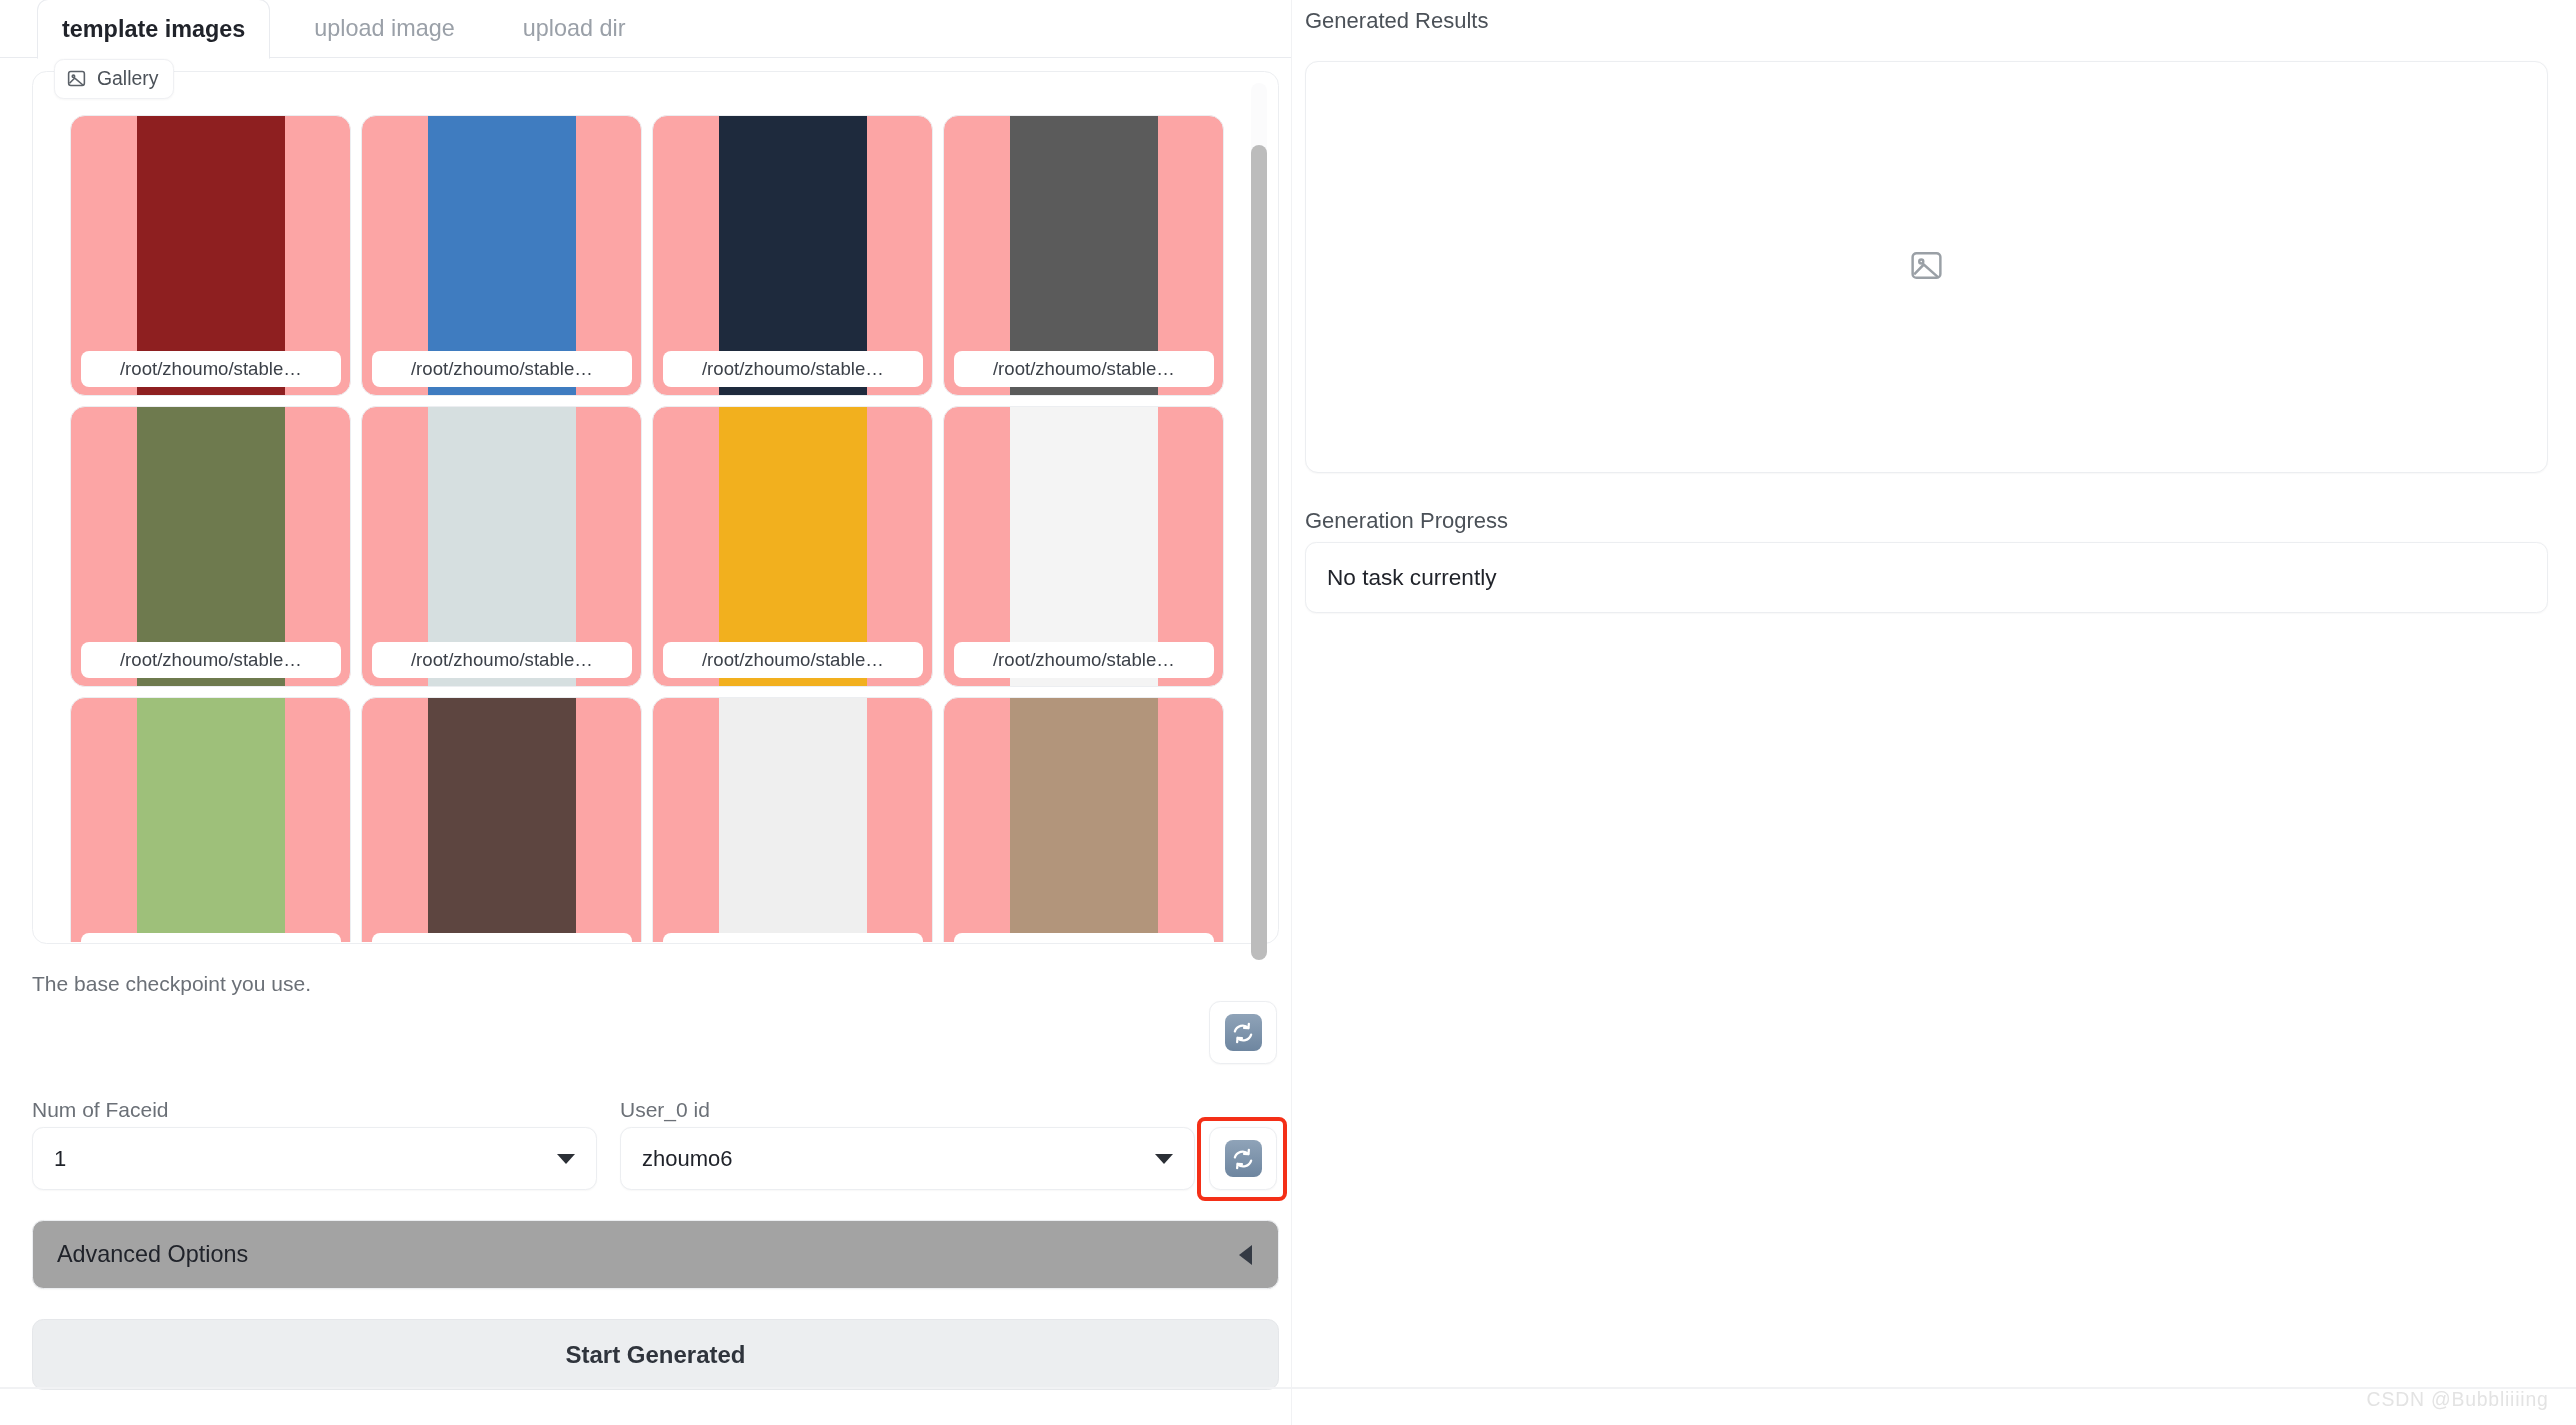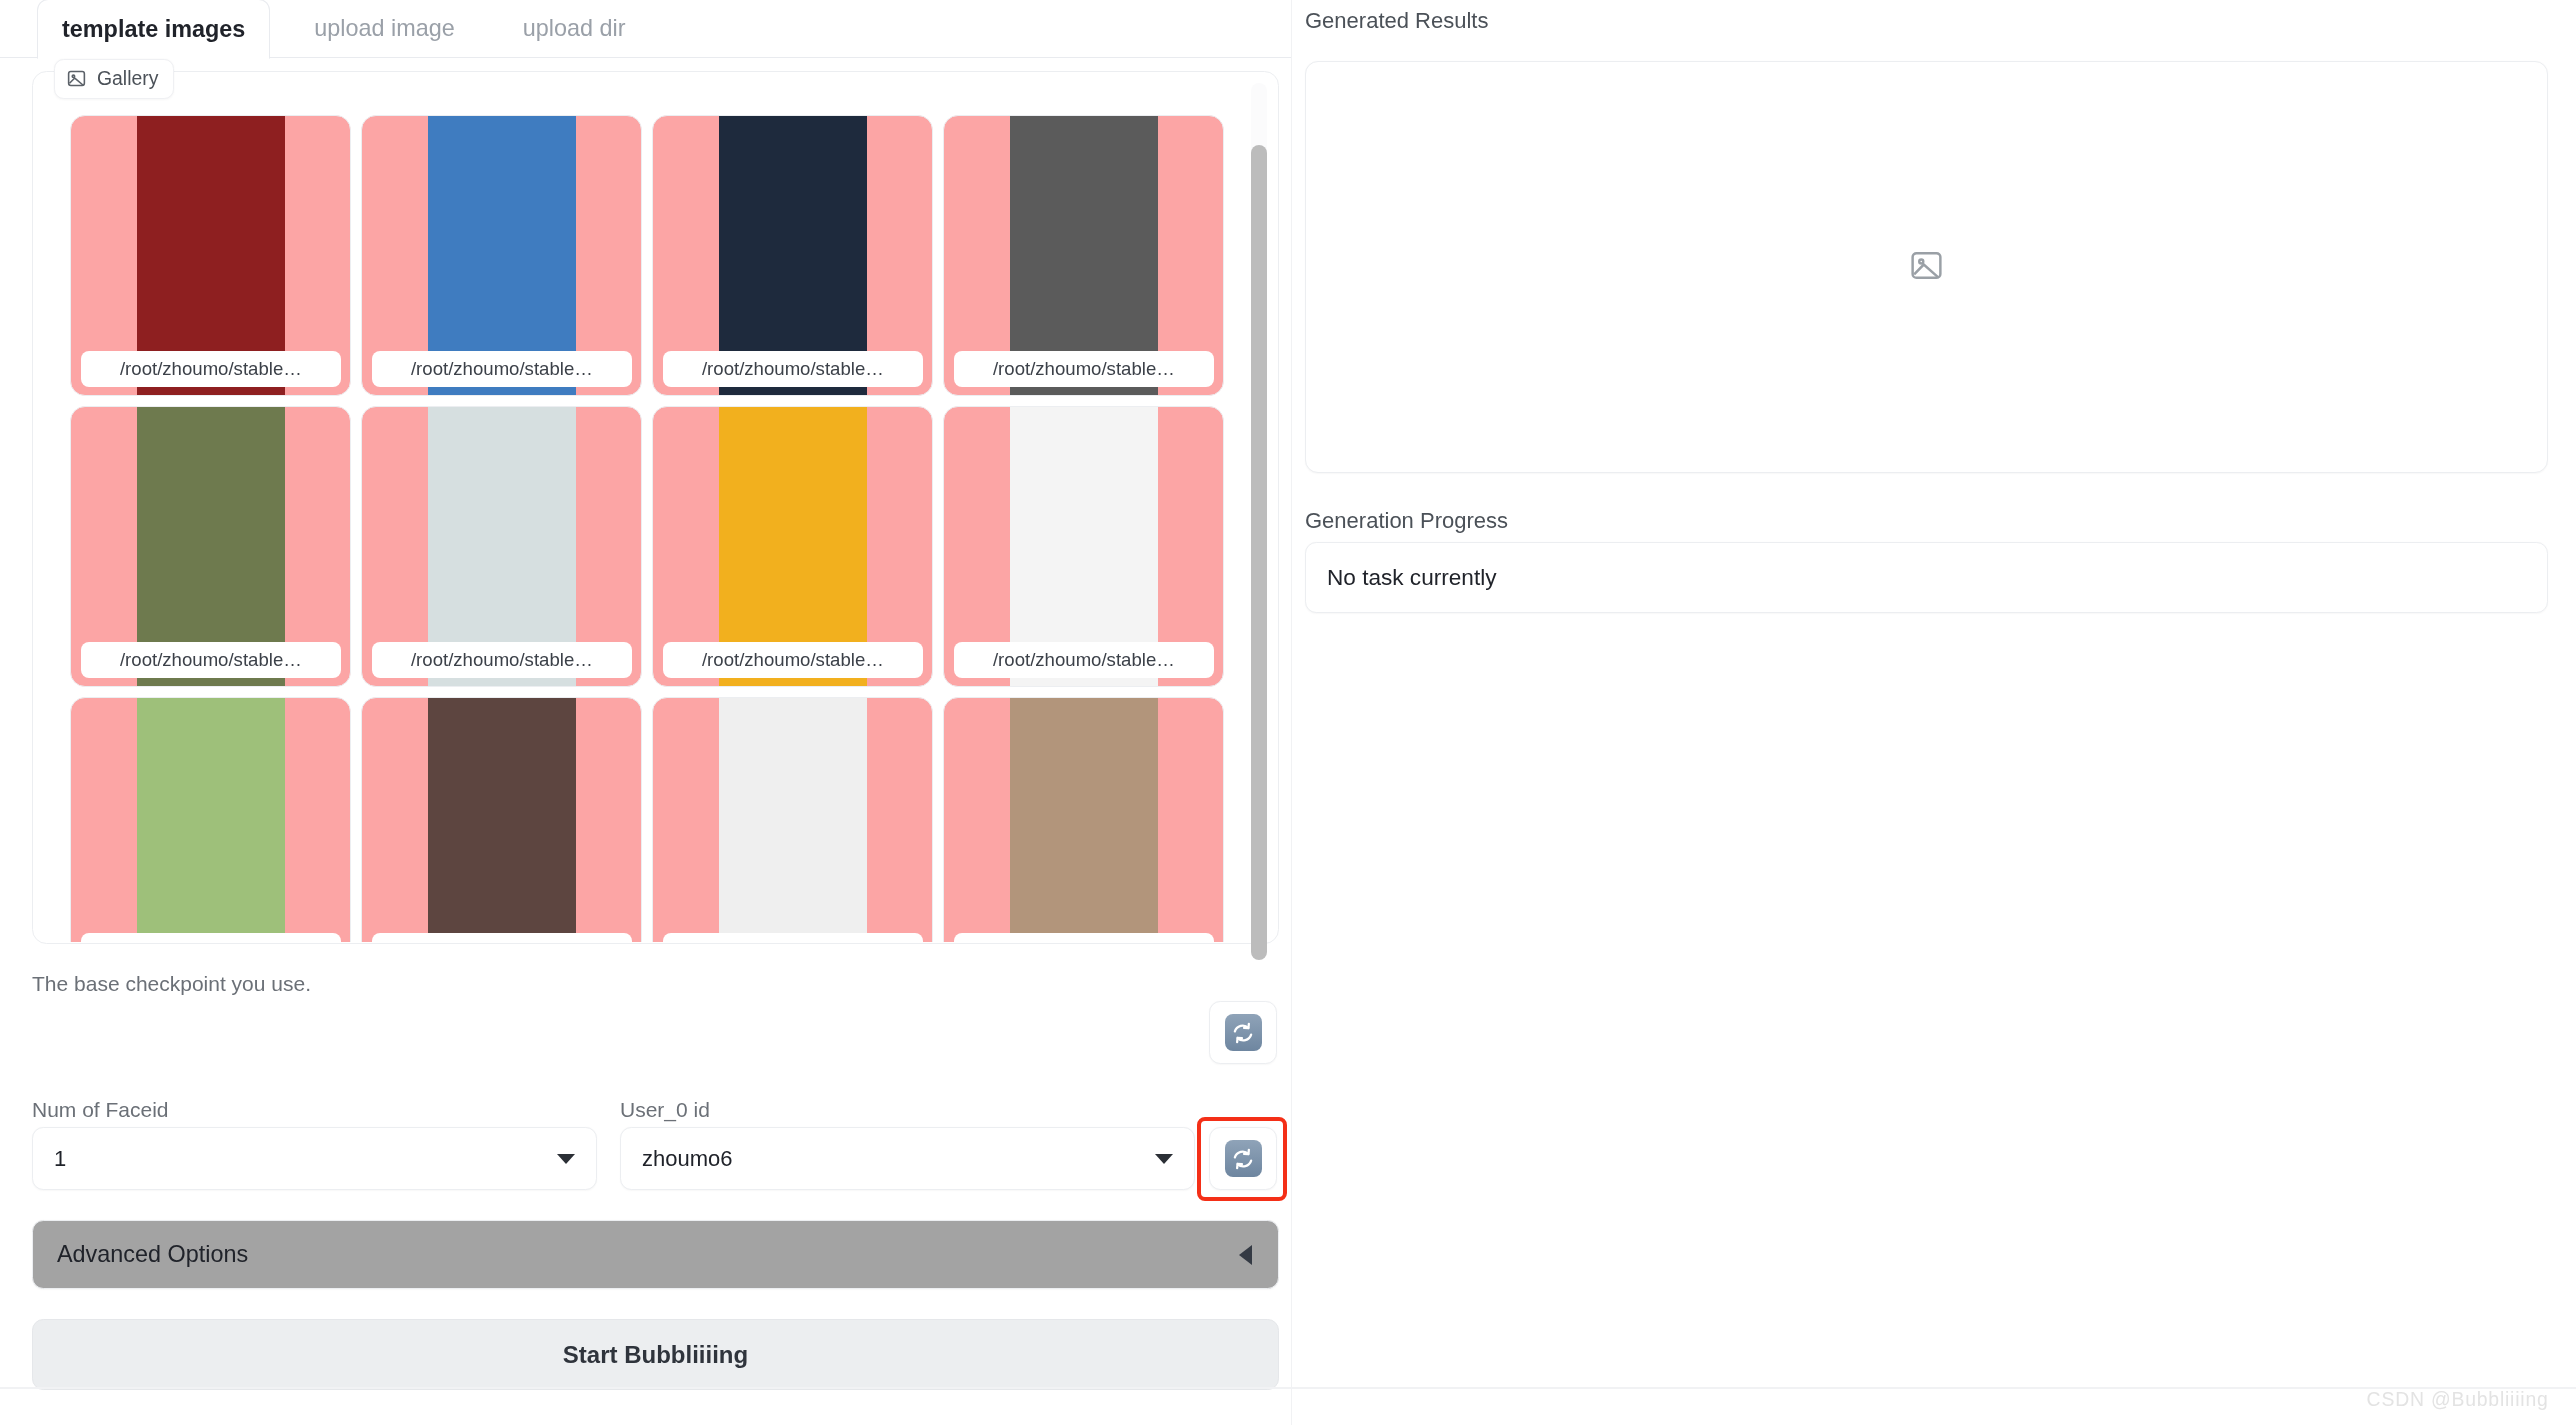--- a/index.html
+++ b/index.html
@@ -426,21 +426,21 @@
       </span>
     </div>
     <div class="highlight-box" style="left:1197px; top:1117px; width:90px; height:84px;"></div>
 
     <div class="accordion" style="position:absolute; left:32px; top:1220px; width:1247px; height:69px;">
       <span>Advanced Options</span>
       <span class="tri-left"></span>
     </div>
 
     <div class="primary-btn" style="position:absolute; left:32px; top:1319px; width:1247px; height:71px;">
-      <span>Start Bubbliiiing</span>
+      <span>Start Generated</span>
     </div>
   </div>
 
   <div class="right-col">
 
     <div class="panel-title" style="left:13px; top:8px;">Generated Results</div>
 
     <div class="result-box">
       <span>
         <svg width="37" height="37" viewBox="0 0 24 24" fill="none" stroke="#9aa0a6" stroke-width="1.6">

